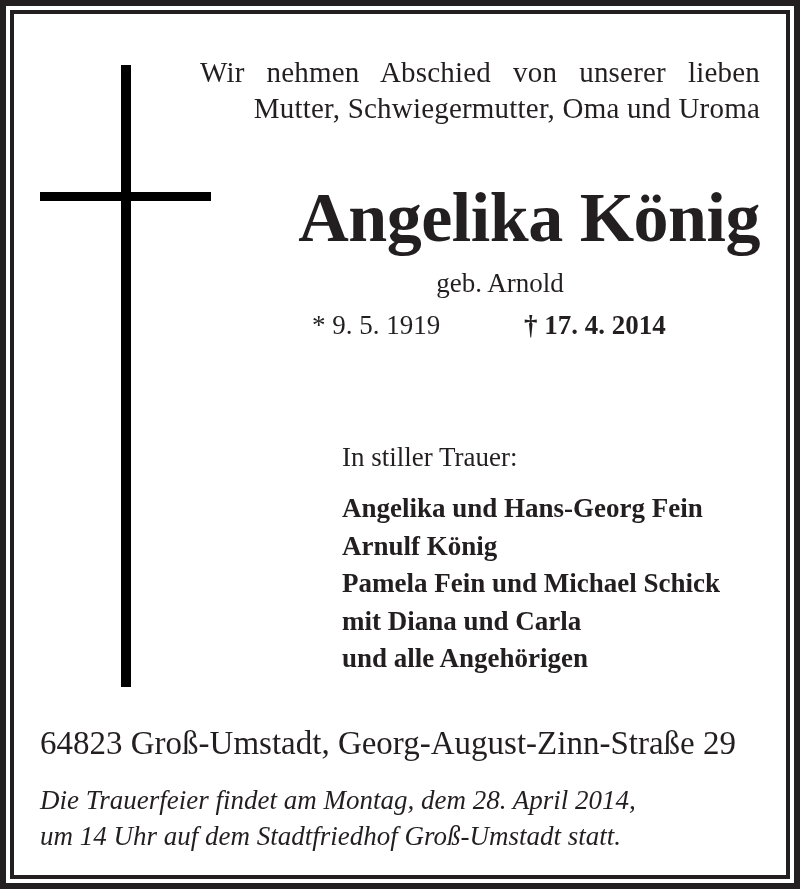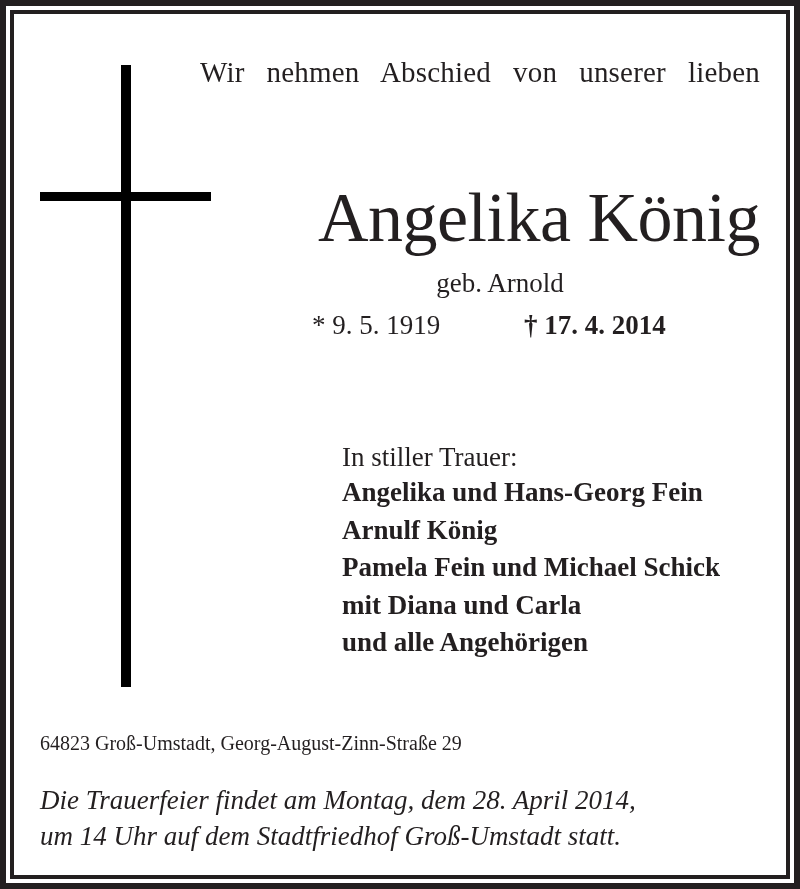--- a/index.html
+++ b/index.html
@@ -30,61 +30,62 @@
       background: #000;
     }
     .intro {
       position: absolute; left: 200px; top: 54px; width: 560px;
       font-size: 29px; line-height: 36px; text-align: right;
       letter-spacing: 0.2px;
     }
     .intro .l1 { text-align: justify; text-align-last: justify; display: block; }
     .name {
       position: absolute; left: 220px; top: 178px; width: 540px;
-      text-align: right; font-weight: normal; font-size: 70px; line-height: 80px;
+      text-align: right; font-weight: bold; font-size: 70px; line-height: 80px;
       letter-spacing: -0.5px;
     }
     .maiden {
       position: absolute; left: 300px; top: 266px; width: 400px;
       text-align: center; font-size: 27px; line-height: 34px;
     }
     .dates {
       position: absolute; left: 312px; top: 308px; width: 380px;
       font-size: 27px; line-height: 34px;
     }
     .dates .born { position: absolute; left: 0; }
     .dates .died { position: absolute; left: 212px; font-weight: bold; }
     .mourners {
       position: absolute; left: 342px; top: 440px; width: 440px;
     }
-    .mourners .lead { font-size: 27px; line-height: 34px; margin-bottom: 0; }
+    .mourners .lead { font-size: 27px; line-height: 34px; margin-bottom: 16px; }
     .mourners .person { font-weight: bold; font-size: 27px; line-height: 37.5px; white-space: nowrap; }
     .address {
       position: absolute; left: 40px; top: 726px; width: 720px;
-      font-size: 20px; line-height: 34px; white-space: nowrap;
+      font-size: 33px; line-height: 34px; white-space: nowrap;
     }
     .ceremony {
       position: absolute; left: 40px; top: 782px; width: 720px;
       font-size: 27px; line-height: 36px;
     }
     .ceremony span { display: block; white-space: nowrap; font-style: italic; }
   </style>
 </head>
 <body>
 
 <div class="outer-gap"></div>
 <div class="inner-frame"></div>
 
 <div>
   <div class="cross-v"></div>
   <div class="cross-h"></div>
 </div>
 
 <div class="intro">
   <span class="l1">Wir nehmen Abschied von unserer lieben</span>
+  <span>Mutter, Schwiegermutter, Oma und Uroma</span>
 </div>
 
 <div class="name">Angelika König</div>
 <div class="maiden">geb. Arnold</div>
 
 <div class="dates">
   <span class="born">* 9. 5. 1919</span>
   <span class="died">† 17. 4. 2014</span>
 </div>
 

